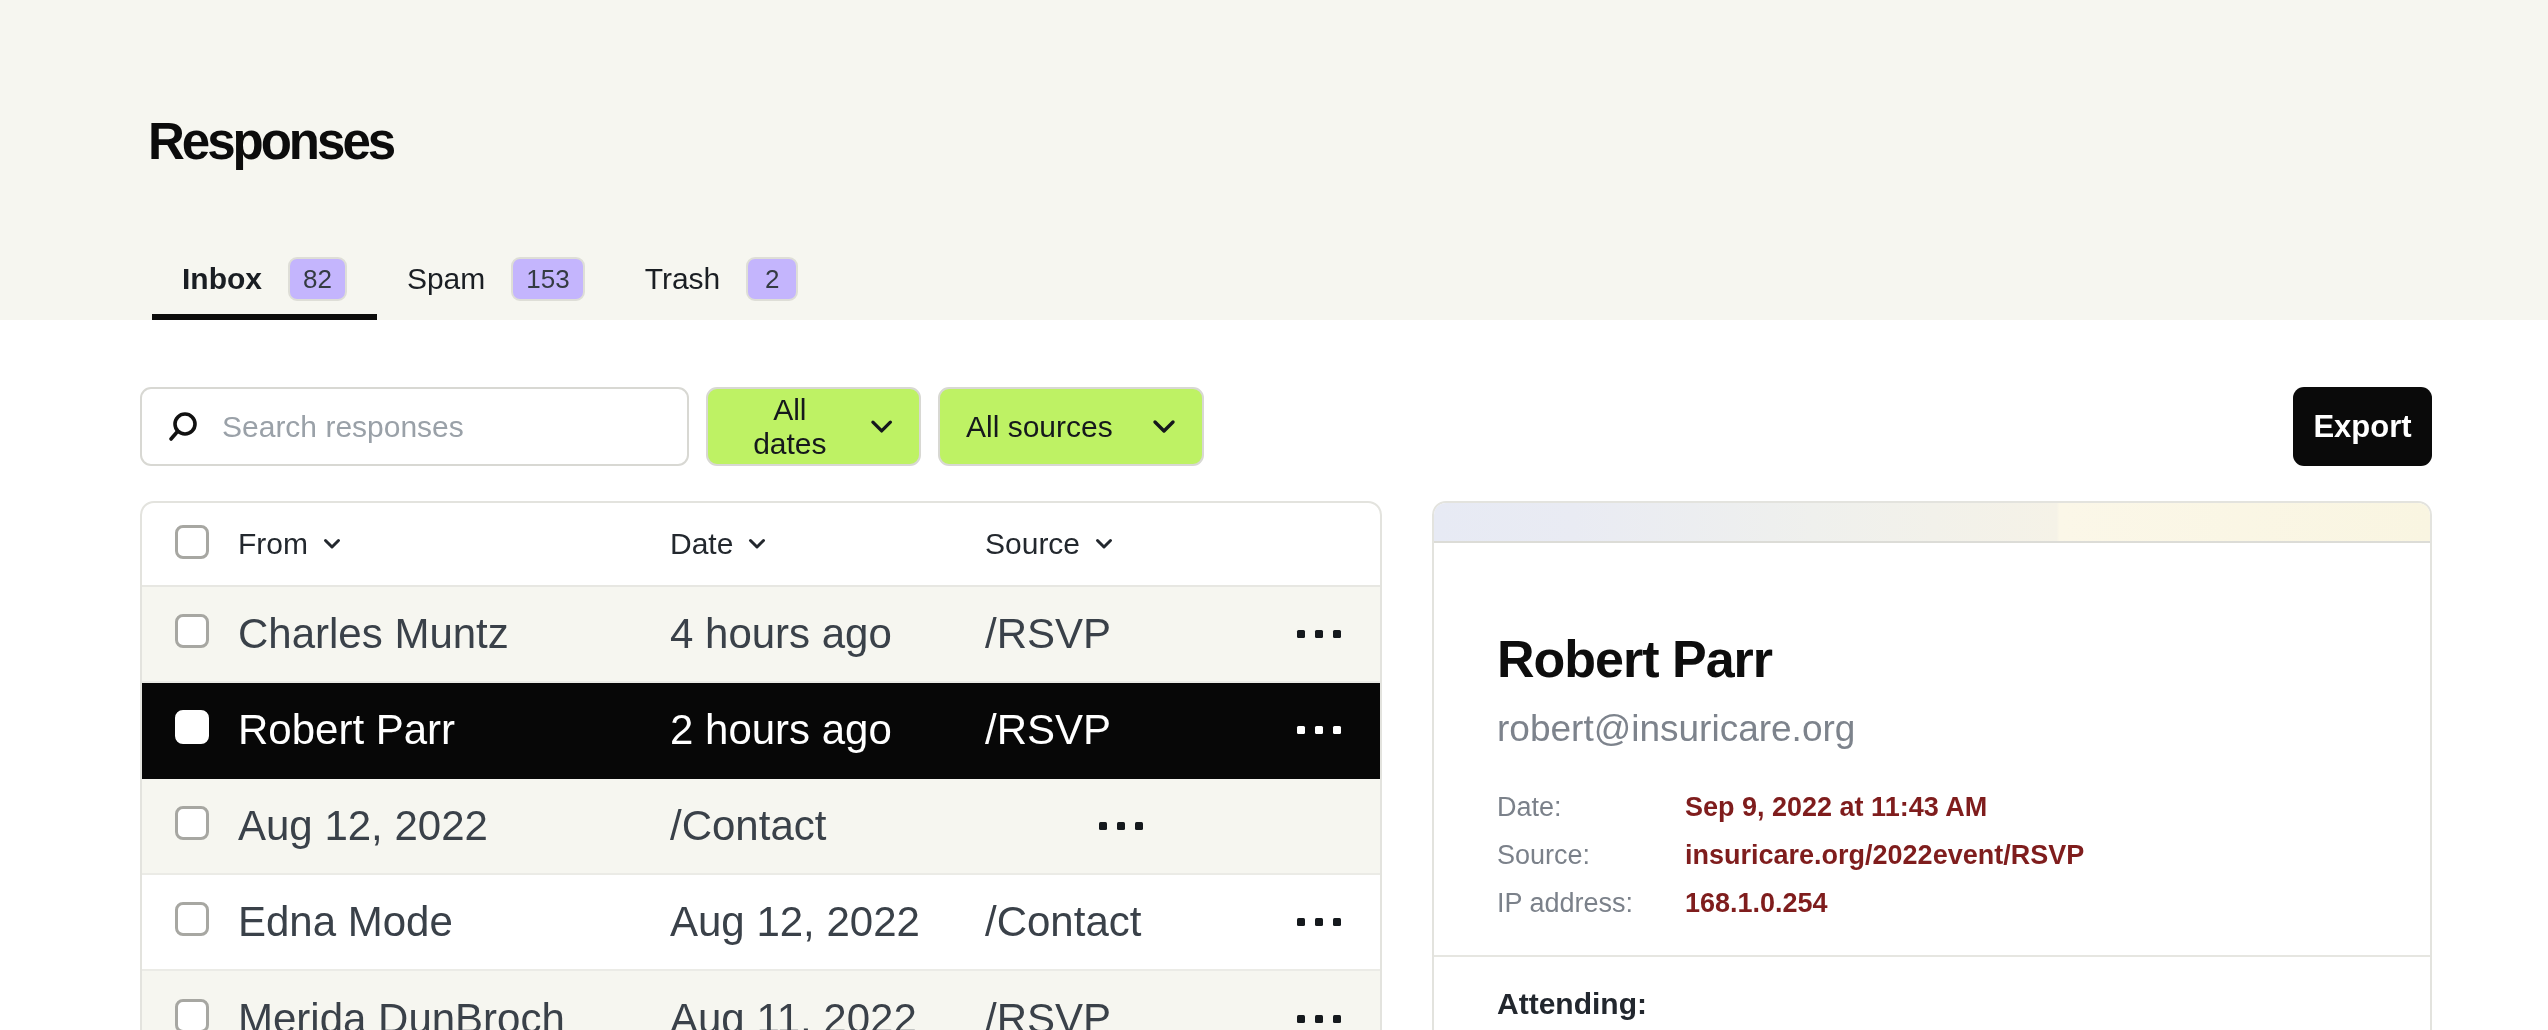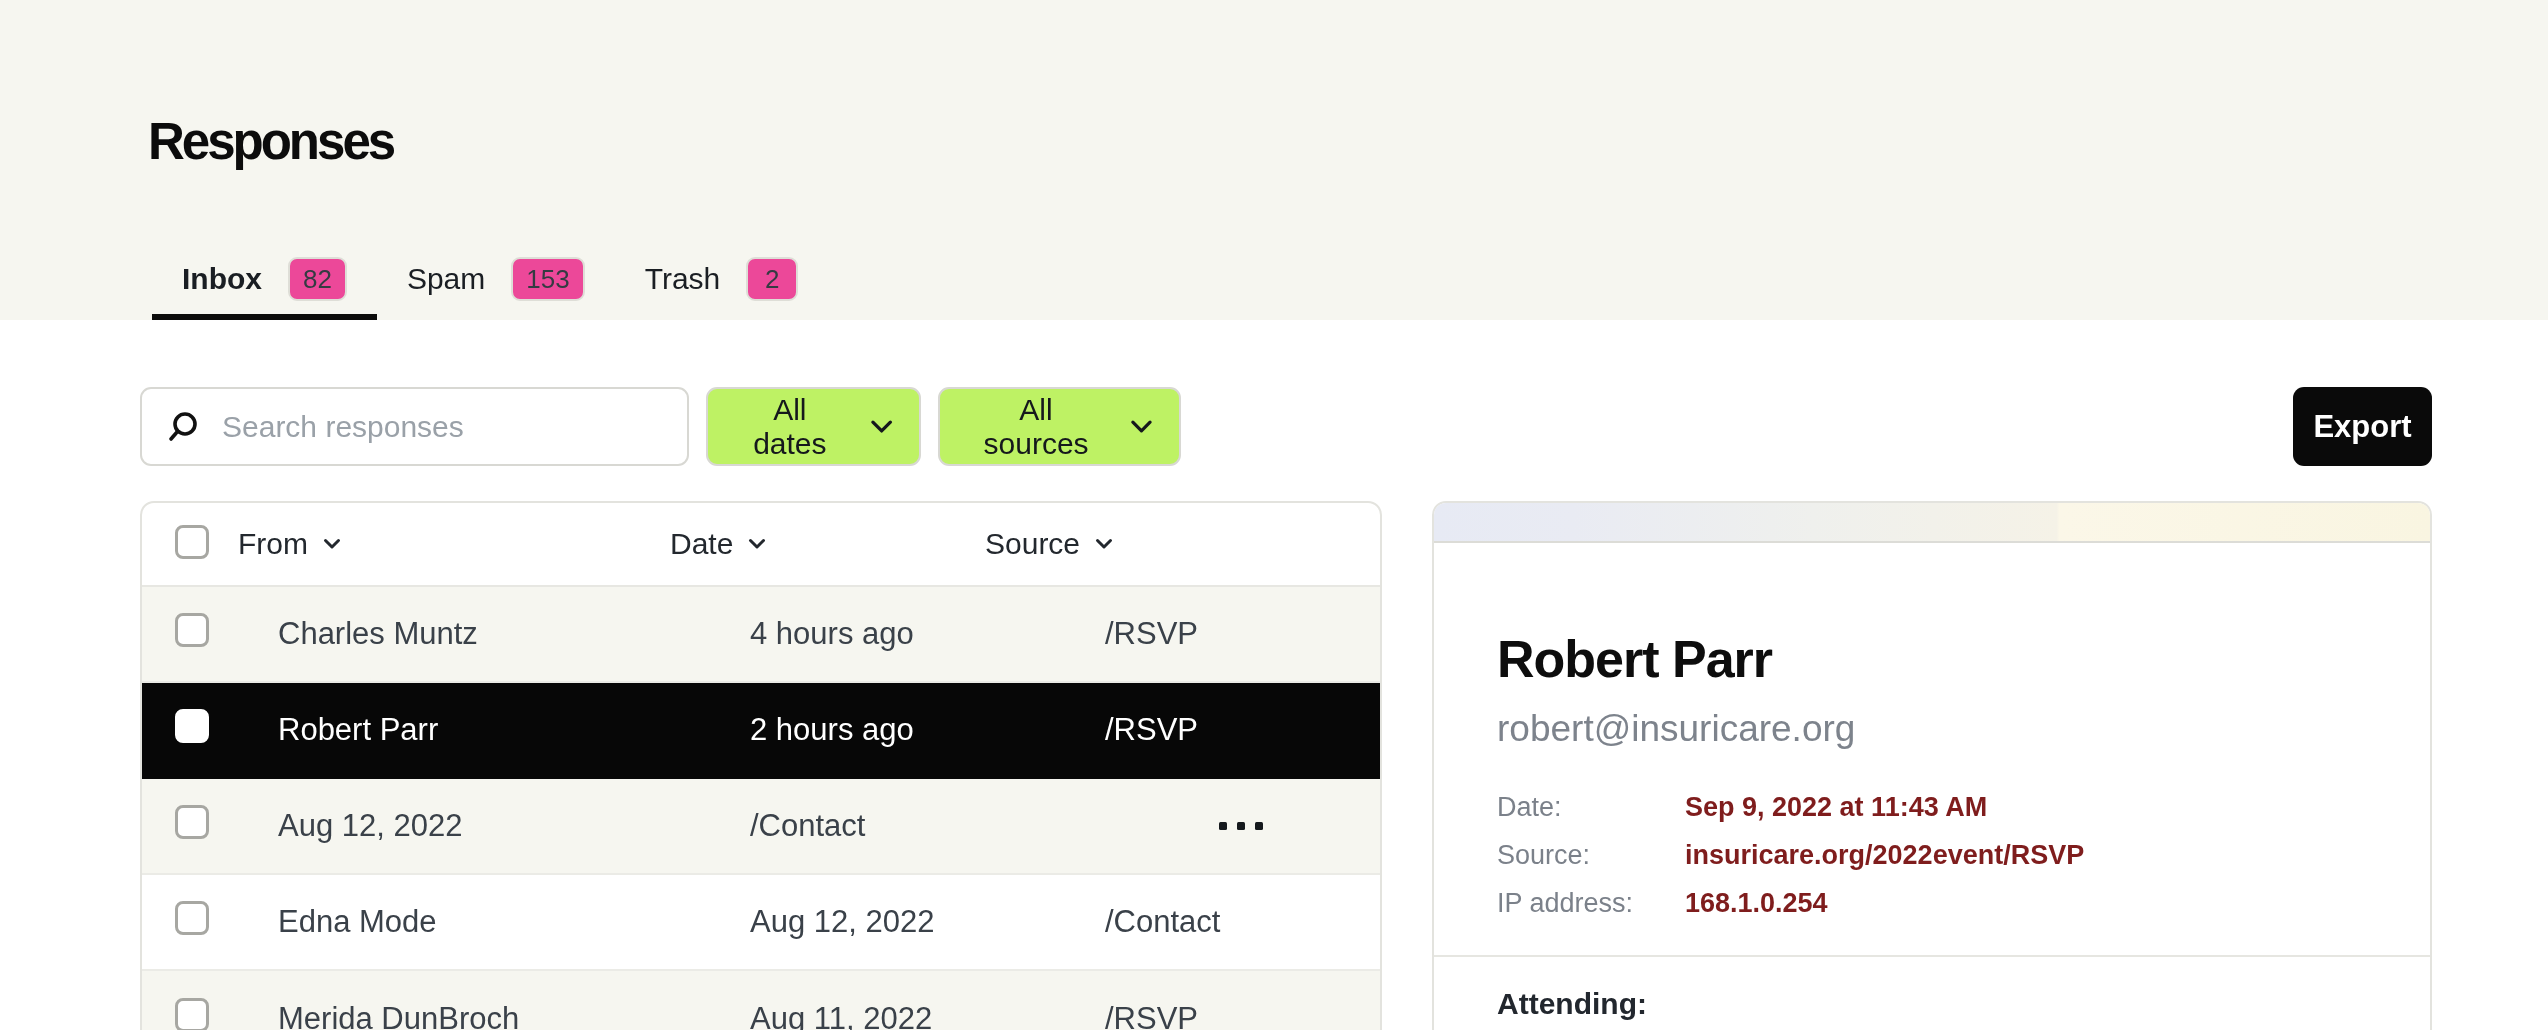--- a/index.html
+++ b/index.html
@@ -34,21 +34,21 @@
     display:flex; align-items:center; gap:26px;
     padding:0 30px; height:76px;
     font-size:30px; color:#1a1e23;
     border-bottom:6px solid transparent;
     cursor:pointer;
   }
   .tab.active { font-weight:700; border-bottom-color:#0c0c0c; }
   .badge {
     display:inline-flex; align-items:center; justify-content:center;
     min-width:52px; height:44px; padding:0 13px;
-    background:#ec4899; border:2px solid #deded7; border-radius:9px;
+    background:#c4b5fd; border:2px solid #deded7; border-radius:9px;
     font-size:26px; font-weight:400; color:#343b42;
   }
 
   
   .toolbar { position:absolute; top:387px; left:140px; width:2292px; height:79px; }
   .search-box {
     position:absolute; left:0; top:0; width:549px; height:79px;
     background:#fff; border:2px solid #d8d8d3; border-radius:11px;
     display:flex; align-items:center; padding:0 24px;
   }
@@ -60,21 +60,21 @@
   }
   .search-box input::placeholder { color:#9aa1a8; }
   .select {
     position:absolute; top:0; height:79px;
     background:#bef264; border:2px solid #d8d8d3; border-radius:11px;
     display:flex; align-items:center; justify-content:space-between;
     padding:0 26px; font-size:30px; color:#15181c;
     font-family:"Liberation Sans", sans-serif; cursor:pointer;
   }
   .select.dates { left:566px; width:215px; }
-  .select.sources { left:798px; width:243px; }
+  .select.sources { left:798px; width:266px; }
   .select svg { margin-left:24px; }
   .export-btn {
     position:absolute; right:0; top:0; width:139px; height:79px;
     background:var(--black); color:#fff; border:none; border-radius:11px;
     font-size:31px; font-weight:700; font-family:"Liberation Sans", sans-serif;
     cursor:pointer;
   }
 
   
   .table-card {
@@ -91,21 +91,21 @@
   .thead { height:84px; border-bottom:2px solid #e7e7e2; }
   .col {
     display:flex; align-items:center; gap:15px;
     font-size:30px; color:#23282e; cursor:pointer;
   }
   .checkbox {
     display:inline-block; width:34px; height:34px;
     background:#fff; border:3px solid #a7a7a2; border-radius:8px;
     cursor:pointer;
   }
-  .row { height:96px; border-bottom:2px solid var(--row-border); font-size:31px; color:#3a4149; cursor:pointer;gap:40px; }
+  .row { height:96px; border-bottom:2px solid var(--row-border); font-size:42px; color:#3a4149; cursor:pointer; }
   .row:last-child { border-bottom:none; }
   .row.tinted { background:var(--offwhite); }
   .row.selected { background:#070707; color:#ffffff; border-color:#070707; }
   .row.selected .checkbox { border-color:#fff; background:#fff; }
   .actions-cell { display:flex; justify-content:center; }
   .dots {
     display:flex; gap:10px; align-items:center;
     background:none; border:none; padding:14px; cursor:pointer;
   }
   .dots i { display:block; width:8px; height:8px; border-radius:1.5px; background:#15191d; }

